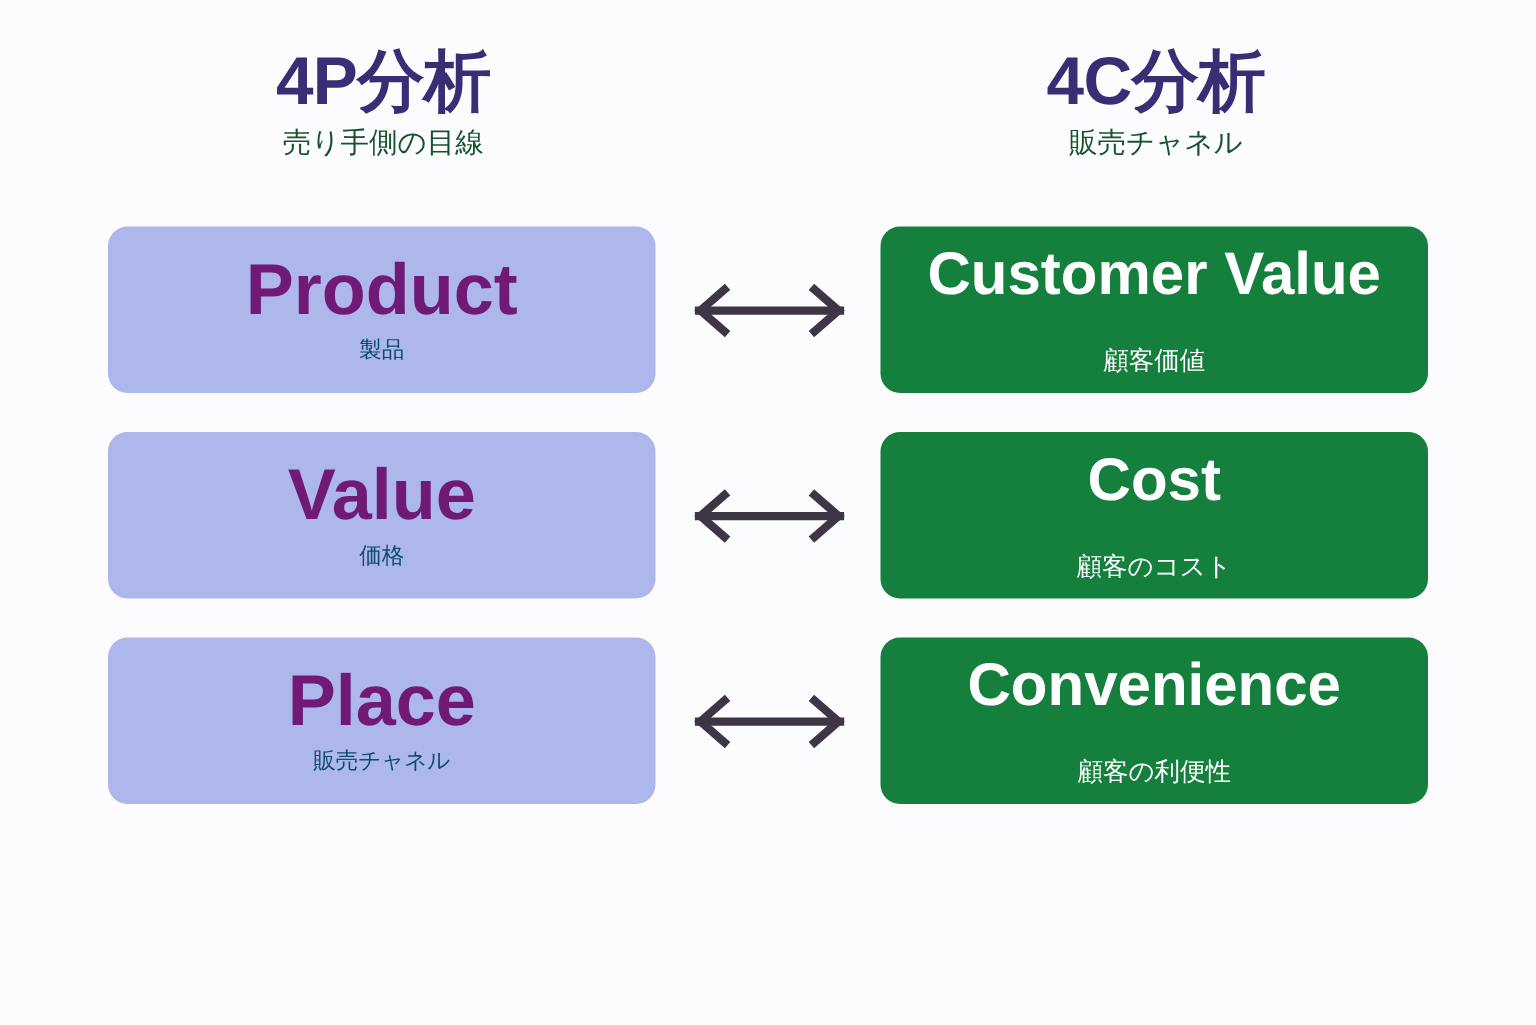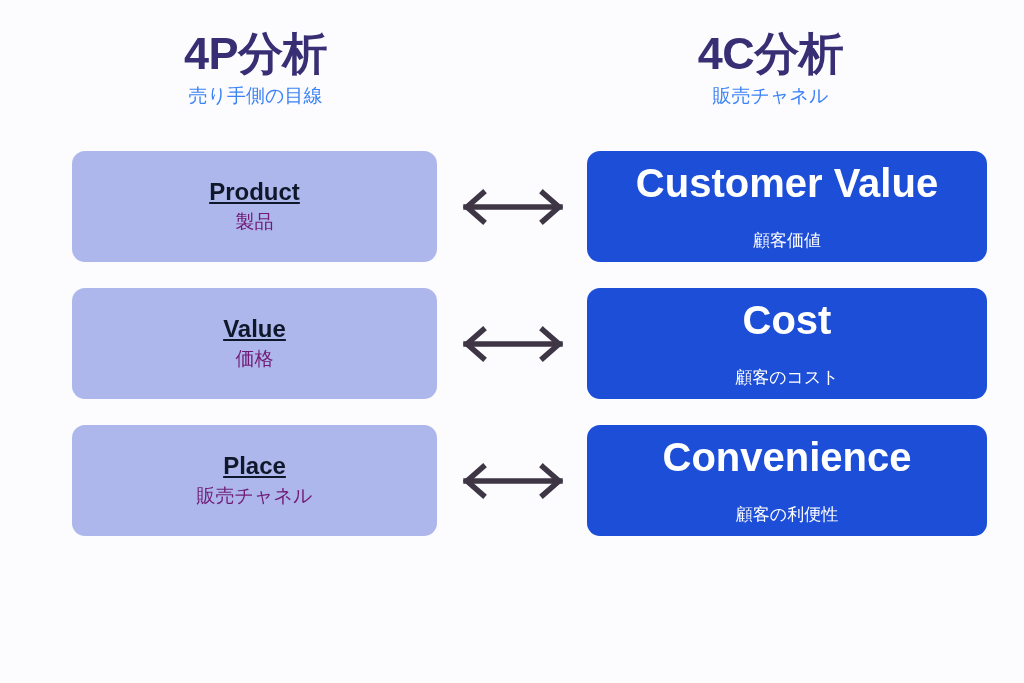--- a/index.html
+++ b/index.html
@@ -43,21 +43,21 @@
     font-size: 45px;
     font-weight: bold;
     color: #372e74;
     line-height: 1.06;
     letter-spacing: -0.5px;
   }
 
   .heading-sub {
     margin-top: 7px;
     font-size: 19px;
-    color: #3b82f6;
+    color: #14532d;
     line-height: 1.2;
   }
 
   
   .rows {
     position: absolute;
     top: 151px;
     left: 0;
     width: 1024px;
   }
@@ -84,43 +84,43 @@
   }
 
   .box.left {
     left: 72px;
     width: 365px;
     background: #adb7ec;
   }
 
   .box.right {
     left: 587px;
-    width: 400px;
-    background: #1d4ed8;
+    width: 365px;
+    background: #15803d;
     gap: 21px;
   }
 
   .box-title {
     font-weight: bold;
     line-height: 1.0;
     white-space: nowrap;
   }
 
-  .box.left .box-title  { color: #0f172a; font-size: 24px; text-decoration: underline; }
+  .box.left .box-title  { color: #701a75; font-size: 48px; }
   .box.right .box-title { color: #ffffff; font-size: 40px; }
 
   .box-title.long { font-size: 39px; }
 
   .box-sub {
     margin-top: 8px;
     line-height: 1.1;
     white-space: nowrap;
   }
 
-  .box.left .box-sub  { color: #701a75; font-size: 19px; }
+  .box.left .box-sub  { color: #0c4a6e; font-size: 15px; }
   .box.right .box-sub { color: #ffffff; font-size: 17px; }
 
   .box-sub.long { font-size: 19px; letter-spacing: -0.3px; }
 
   
   .arrow {
     position: absolute;
     left: 455;
     top: 50%;
     transform: translateY(-50%);

